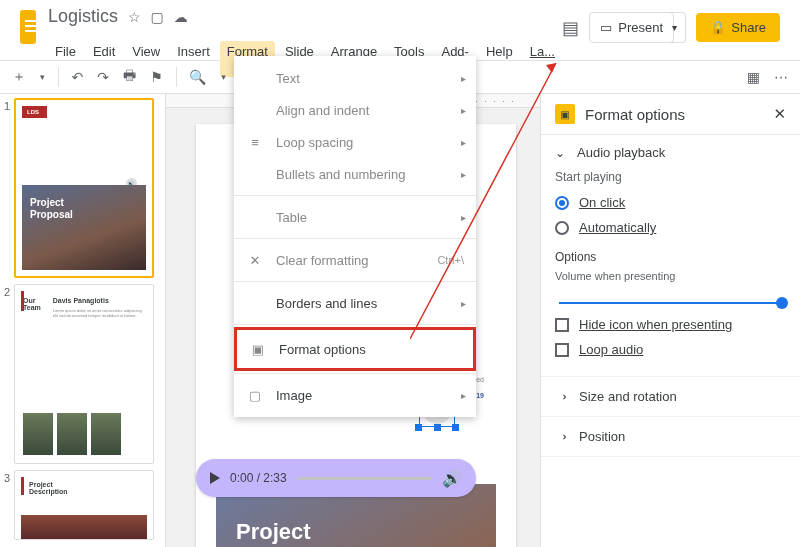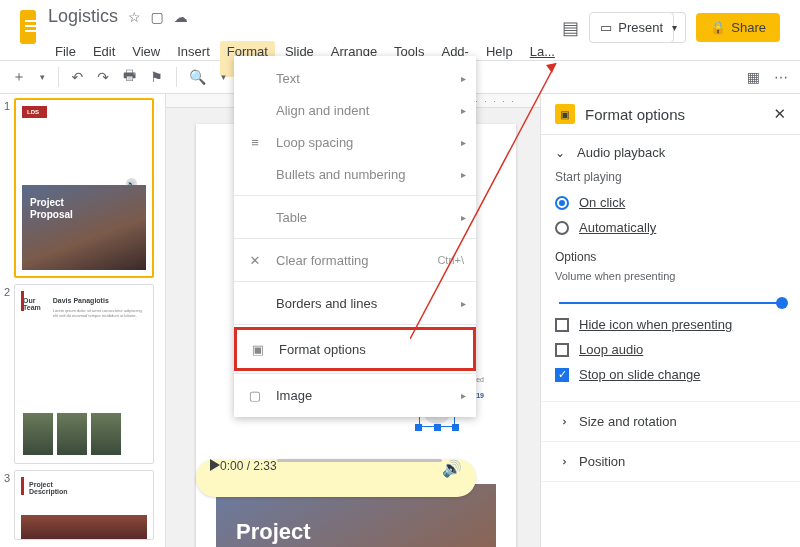--- a/index.html
+++ b/index.html
@@ -53,21 +53,21 @@
 .sel-h { position: absolute; width: 7px; height: 7px; background: #1a73e8; }
 .sel-h.tl { top: -4px; left: -4px; } .sel-h.tr { top: -4px; right: -4px; }
 .sel-h.bl { bottom: -4px; left: -4px; } .sel-h.br { bottom: -4px; right: -4px; }
 .sel-h.t { top: -4px; left: 50%; margin-left: -3px; } .sel-h.b { bottom: -4px; left: 50%; margin-left: -3px; }
 .sel-h.l { left: -4px; top: 50%; margin-top: -3px; } .sel-h.r { right: -4px; top: 50%; margin-top: -3px; }
 .sel-rot { position: absolute; top: -18px; left: 50%; width: 1px; height: 14px; background: #1a73e8; }
 .sel-rot::after { content: ''; position: absolute; top: -6px; left: -3px; width: 7px; height: 7px; border-radius: 50%; background: #1a73e8; }
 .audio-ico-c { position: absolute; inset: 3px; border-radius: 50%; background: #e6e6e6; display: flex; align-items: center; justify-content: center; font-size: 14px; color: #666; }
 .page-hero { position: absolute; left: 20px; right: 20px; top: 360px; bottom: -100px; background: linear-gradient(150deg, #6b7ba0 0%, #8a6555 55%, #2a2025 100%); color: #fff; padding: 35px 20px; font-size: 22px; font-weight: 700; line-height: 1.15; }
 
-.player { position: absolute; top: 365px; left: 30px; width: 280px; height: 38px; background: #fef9c3; border-radius: 19px; display: flex; align-items: flex-start; padding: 0 14px; box-shadow: 0 1px 3px rgba(0,0,0,.15); z-index: 5; }
+.player { position: absolute; top: 365px; left: 30px; width: 280px; height: 38px; background: #c4b5fd; border-radius: 19px; display: flex; align-items: center; padding: 0 14px; gap: 10px; box-shadow: 0 1px 3px rgba(0,0,0,.15); z-index: 5; }
 .play-ico { width: 0; height: 0; border-left: 10px solid #3c4043; border-top: 6px solid transparent; border-bottom: 6px solid transparent; }
 .play-time { font-size: 12px; }
 .play-bar { flex: 1; height: 3px; background: #c4c4c4; border-radius: 2px; }
 .play-vol { font-size: 16px; }
 
 
 .dropdown { position: absolute; top: 56px; left: 194px; width: 242px; background: #fff; box-shadow: 0 2px 8px rgba(0,0,0,.25); z-index: 30; padding: 6px 0; margin-left: 40px; }
 .dd-item { display: flex; align-items: center; height: 32px; padding: 0 12px; gap: 12px; font-size: 13px; color: #8a8a8a; cursor: pointer; position: relative; }
 .dd-item.en { color: #3c4043; }
 .dd-ico { width: 18px; font-size: 13px; text-align: center; color: #888; }
@@ -261,24 +261,20 @@
       <div class="panel-sub" style="margin-top:4px;font-size:11px">Volume when presenting</div>
       <div class="slider"></div>
       <div class="chk-opt">
           <div class="chk"></div>
           <span>Hide icon when presenting</span>
         </div>
       <div class="chk-opt">
           <div class="chk"></div>
           <span>Loop audio</span>
         </div>
-      <div class="chk-opt">
-          <div class="chk on"></div>
-          <span>Stop on slide change</span>
-        </div>
     </div>
     <div class="collapsed-row">
       <span class="chev" style="transform:rotate(-90deg)">⌄</span>
       <span>Size and rotation</span>
     </div>
     <div class="collapsed-row">
       <span class="chev" style="transform:rotate(-90deg)">⌄</span>
       <span>Position</span>
     </div>
   </div>

